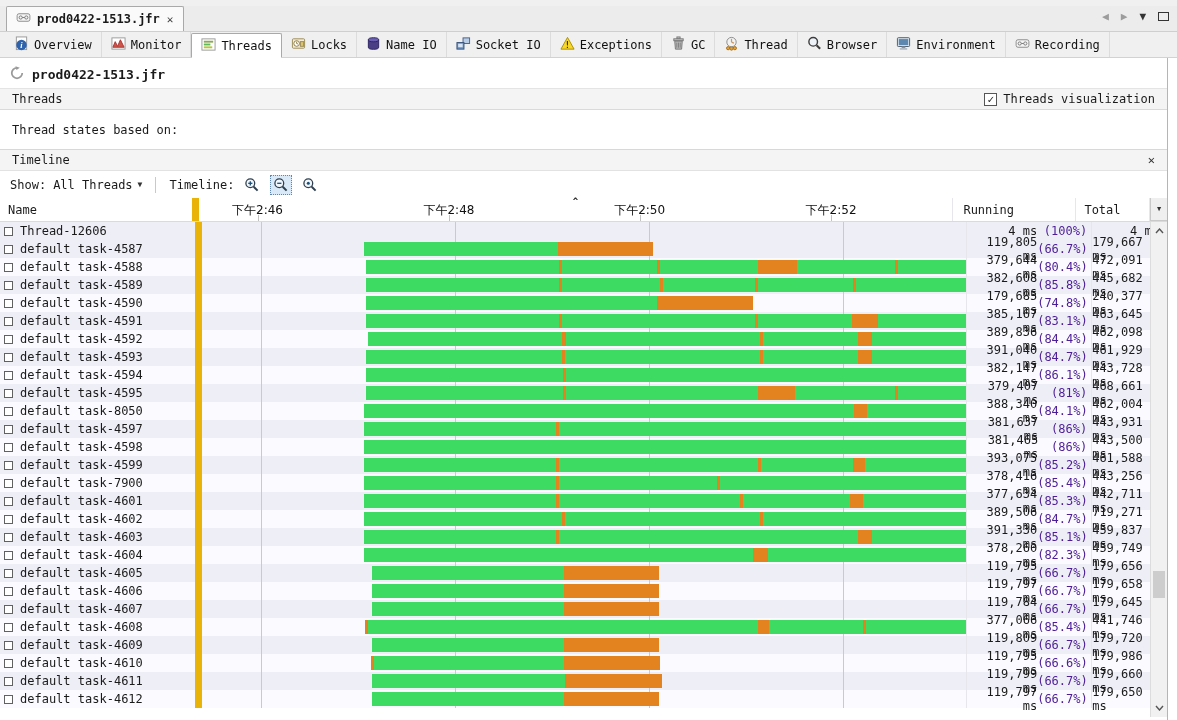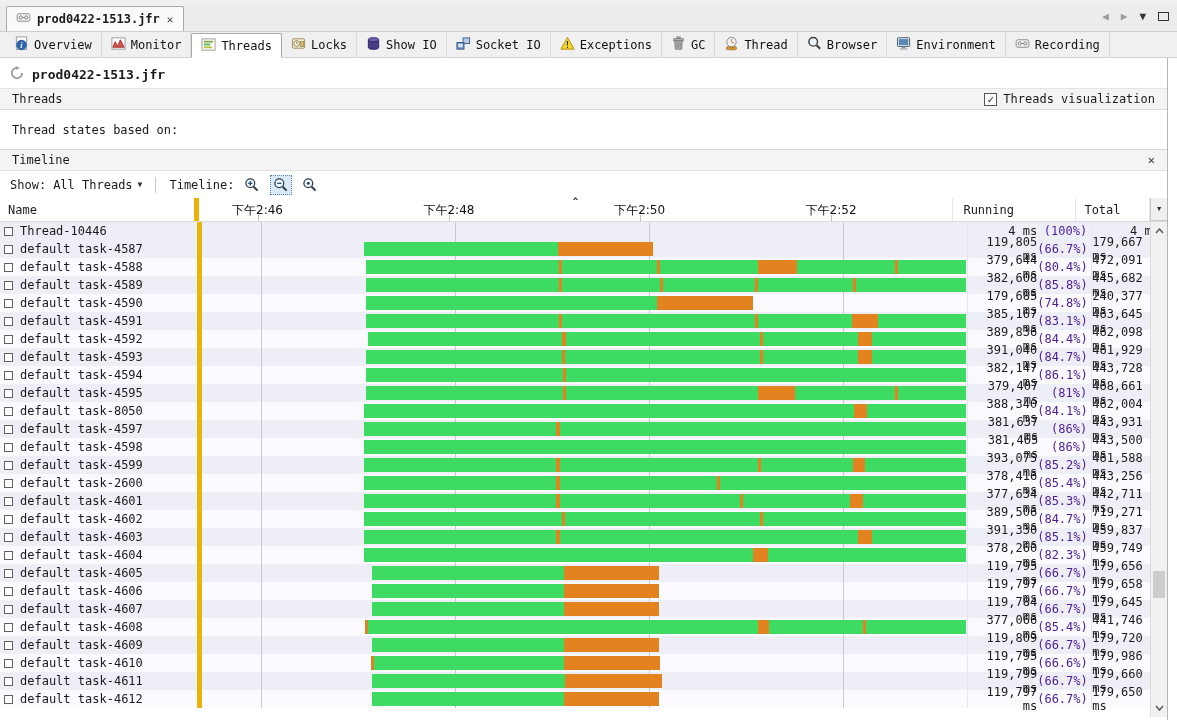--- a/index.html
+++ b/index.html
@@ -41,21 +41,21 @@
   .tlhead .x { margin-left:auto; font-size:12px; color:#333; }
   .controls { height:27px; display:flex; align-items:center; padding-left:10px; gap:7px; }
   .controls .dd { display:flex; align-items:center; gap:5px; }
   .controls .sep { width:1px; height:16px; background:#c9c9c9; margin:0 6px; }
   .zbtn { width:22px; height:20px; display:flex; align-items:center; justify-content:center; border:1px solid transparent; }
   .zbtn.focused { background:#d9e9f7; border:1px dotted #5f87ad; }
 
   
   .thead { height:24px; display:flex; border-bottom:1px solid #dadada; position:relative; }
   .cell { height:100%; }
-  .c-name { width:202px; padding-left:8px; display:flex; align-items:center; border-right:5px solid #eab308; }
+  .c-name { width:202px; padding-left:8px; display:flex; align-items:center; border-right:7px solid #eab308; }
   .c-time { width:768px; position:relative; border-right:1px solid #e6e6ec; }
   .c-run  { width:125px; display:flex; align-items:center; border-right:1px solid #e6e6ec; }
   .c-tot  { width:75px;  display:flex; align-items:center; border-right:1px solid #e6e6ec; }
   .c-menu { width:17px; display:flex; align-items:center; justify-content:center; }
   .thead .c-run { padding-left:10px; } .thead .c-tot { padding-left:8px; }
   .thead .c-menu { background:#efefef; border-left:1px solid #c9c9c9; border-bottom:1px solid #c9c9c9; font-size:7px; color:#333; }
   .tick-label { position:absolute; top:4px; transform:translateX(-50%); white-space:nowrap; color:#111;
      font-family:"DejaVu Sans","Liberation Sans",sans-serif; font-size:12px; }
   .tick-mark { position:absolute; bottom:0; width:1px; height:6px; background:#c2c2c2; }
   .caret { position:absolute; top:-2px; transform:translateX(-50%); font-size:9px; color:#222; font-weight:bold; }
@@ -140,21 +140,21 @@
           <line x1="6" y1="8" x2="7.5" y2="8.5" stroke="#8a7a44"></line>
           <rect x="10" y="6" width="3.5" height="5" fill="#dcc46a" stroke="#9a8a54"></rect>
         </svg></span>
       <span>Locks</span>
     </div>
     <div class="vtab">
       <span><svg width="15" height="15" viewBox="0 0 16 16">
           <path d="M2.5 4 v8 a5.5 2.2 0 0 0 11 0 v-8" fill="#4a3f86" stroke="#2c2260"></path>
           <ellipse cx="8" cy="4" rx="5.5" ry="2.2" fill="#6a5fb0" stroke="#2c2260"></ellipse>
         </svg></span>
-      <span>Show IO</span>
+      <span>Name IO</span>
     </div>
     <div class="vtab">
       <span><svg width="15" height="15" viewBox="0 0 16 16">
           <rect x="7.5" y="2" width="7" height="6" fill="#b9cce6" stroke="#46608a"></rect>
           <rect x="1" y="7" width="7.5" height="7" fill="#6f96c8" stroke="#345078"></rect>
           <rect x="2.3" y="8.3" width="4.8" height="3.6" fill="#d7e4f2"></rect>
         </svg></span>
       <span>Socket IO</span>
     </div>
     <div class="vtab">
@@ -287,21 +287,21 @@
       </div>
     <div class="cell c-run">Running</div>
     <div class="cell c-tot">Total</div>
     <div class="cell c-menu">▼</div>
   </div>
 
   <div class="rows" id="rows">
     <div class="trow even">
         <div class="cell c-name">
           <span class="cb"></span>
-          <span class="nm">Thread-10446</span>
+          <span class="nm">Thread-12606</span>
         </div>
         <div class="cell c-time">
           <span class="gline" style="left: 7.8%;"></span>
           <span class="gline" style="left: 33.2%;"></span>
           <span class="gline" style="left: 58.5%;"></span>
           <span class="gline" style="left: 83.9%;"></span>
         </div>
         <div class="cell c-run">
           <span class="val">4 ms</span>
           <span class="pct">(100%)</span>
@@ -594,21 +594,21 @@
           <span class="val">393,075 ms</span>
           <span class="pct">(85.2%)</span>
         </div>
         <div class="cell c-tot">
           <span>461,588 ms</span>
         </div>
       </div>
       <div class="trow">
         <div class="cell c-name">
           <span class="cb"></span>
-          <span class="nm">default task-2600</span>
+          <span class="nm">default task-7900</span>
         </div>
         <div class="cell c-time">
           <span class="gline" style="left: 7.8%;"></span>
           <span class="gline" style="left: 33.2%;"></span>
           <span class="gline" style="left: 58.5%;"></span>
           <span class="gline" style="left: 83.9%;"></span>
           <span class="bar" style="left: 21.2%; width: 78.8%; background: rgb(62, 219, 99);"></span>
           <span class="bar" style="left: 46.4%; width: 0.4%; background: rgb(226, 131, 31);"></span>
           <span class="bar" style="left: 67.4%; width: 0.4%; background: rgb(226, 131, 31);"></span>
         </div>

